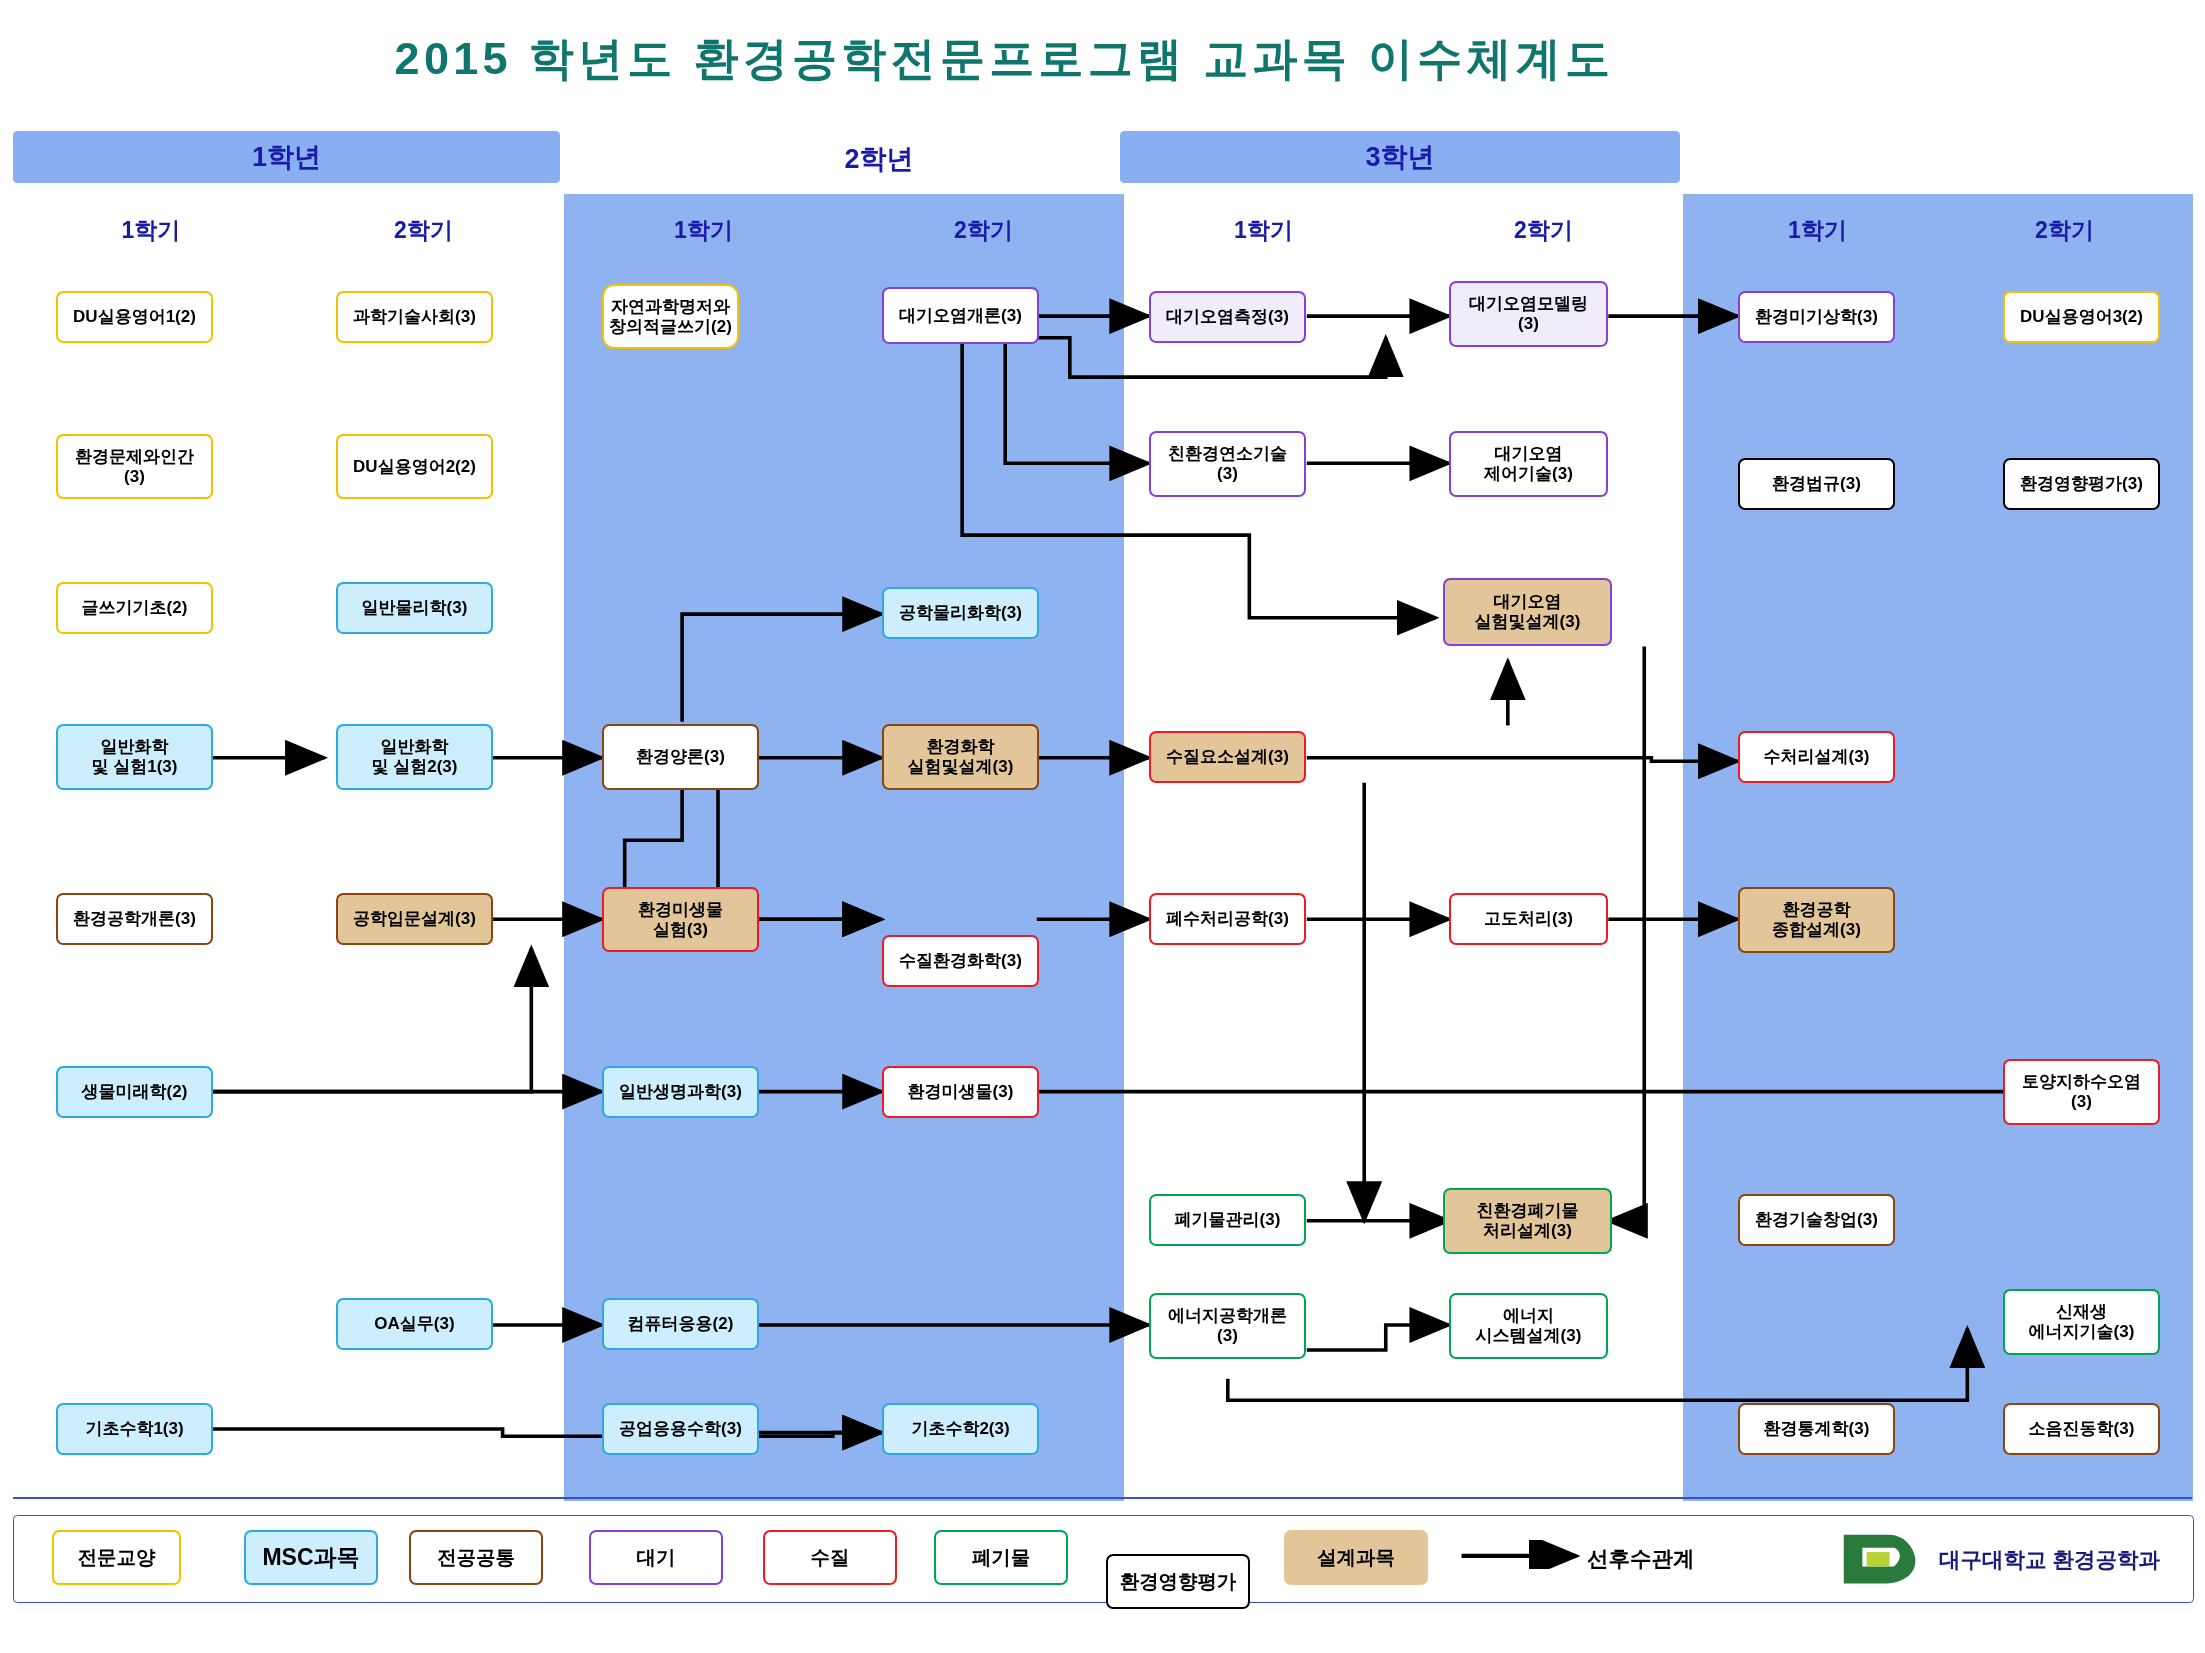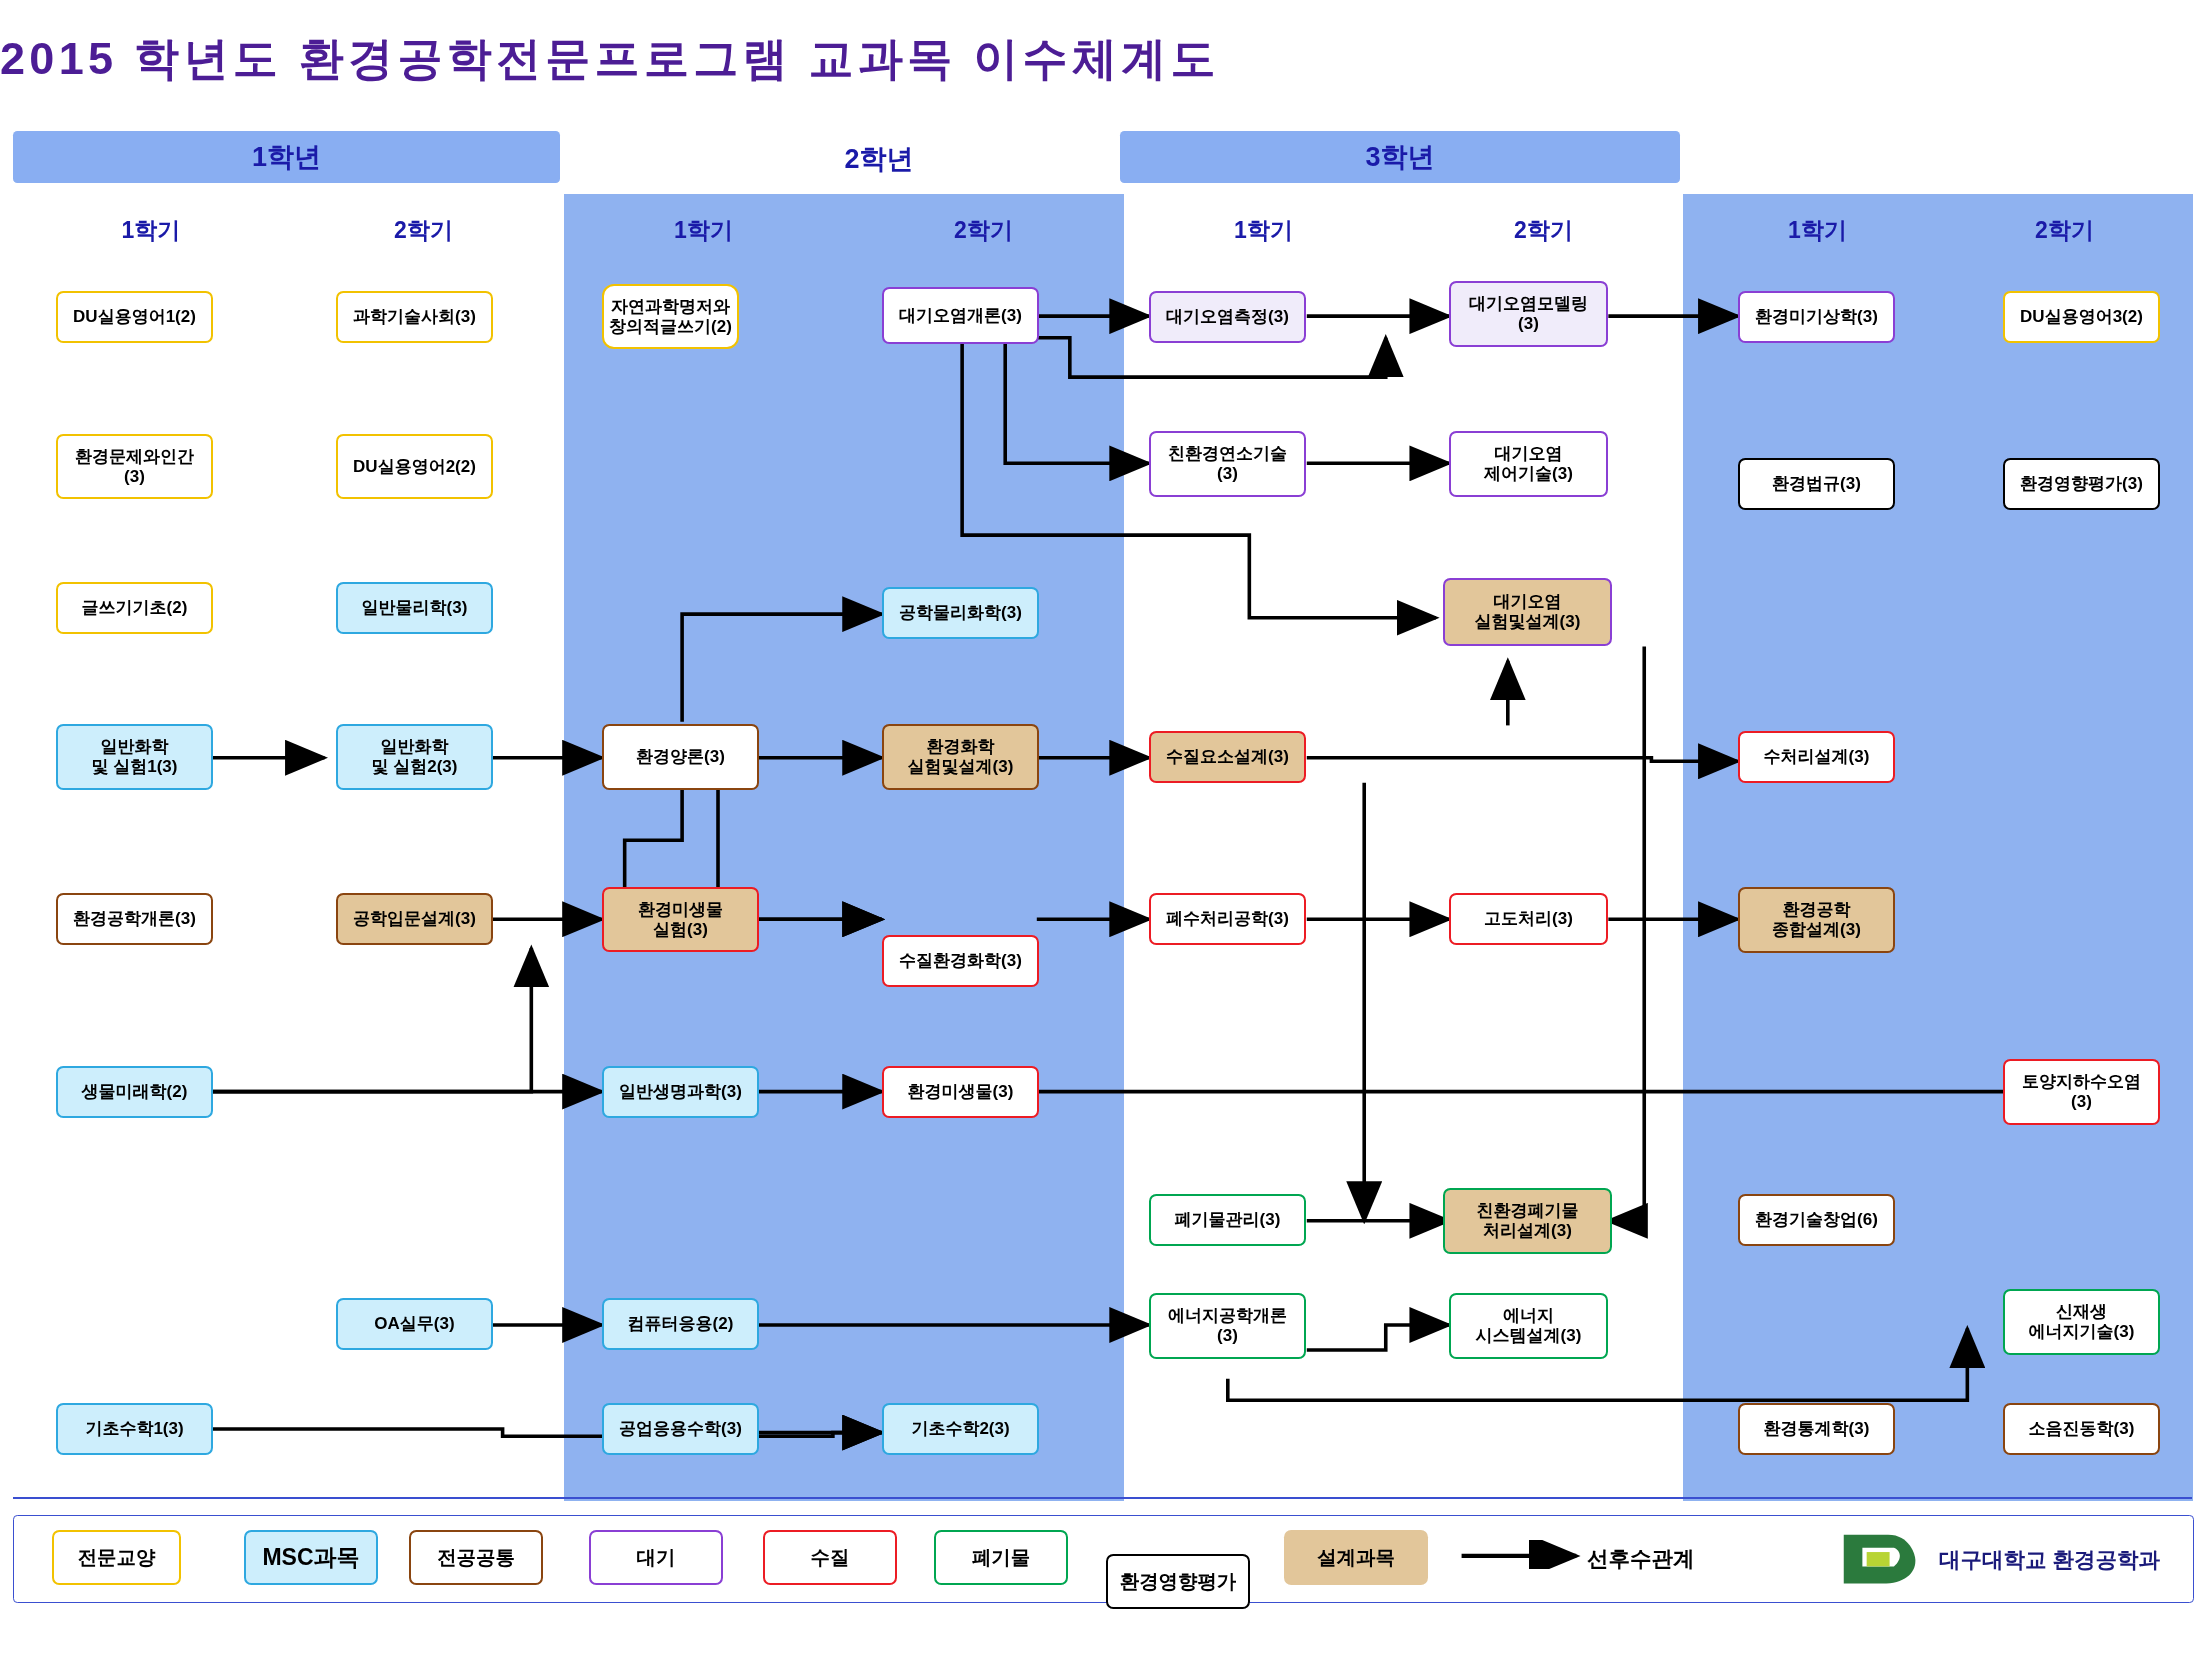--- a/index.html
+++ b/index.html
@@ -8,21 +8,22 @@
     background:#ffffff;
     font-family:"Liberation Sans","DejaVu Sans",sans-serif;
     position:relative;
     overflow:hidden;
   }
   #root{position:relative;width:2205px;height:1654px;}
 
   
   .title{
     position:absolute;left:0;top:29px;width:2009px;
-    font-size:45px;font-weight:bold;color:#4c1d95;
+    text-align:center;
+    font-size:45px;font-weight:bold;color:#0f766e;
     letter-spacing:4.3px;
   }
 
   
   .yearband{
     position:absolute;
     background:#89aef2;
     border-radius:4.3px;
   }
   .yearband .ytext{
@@ -261,21 +262,21 @@
   <div class="course c-design d-waste" style="left:1443px;top:1188px;width:169px;height:66px;">친환경폐기물
 처리설계(3)</div>
   <div class="course c-waste" style="left:1449px;top:1293px;width:159px;height:66px;">에너지
 시스템설계(3)</div>
 
   <div class="course c-air" style="left:1738px;top:291px;width:157px;height:52px;">환경미기상학(3)</div>
   <div class="course c-eia" style="left:1738px;top:434px;width:157px;height:52px;">환경법규(3)</div>
   <div class="course c-water" style="left:1738px;top:731px;width:157px;height:52px;">수처리설계(3)</div>
   <div class="course c-design d-common" style="left:1738px;top:887px;width:157px;height:66px;">환경공학
 종합설계(3)</div>
-  <div class="course c-common" style="left:1738px;top:1194px;width:157px;height:52px;">환경기술창업(6)</div>
+  <div class="course c-common" style="left:1738px;top:1194px;width:157px;height:52px;">환경기술창업(3)</div>
   <div class="course c-common" style="left:1738px;top:1403px;width:157px;height:52px;">환경통계학(3)</div>
 
   <div class="course c-gyoyang" style="left:2003px;top:291px;width:157px;height:52px;">DU실용영어3(2)</div>
   <div class="course c-eia" style="left:2003px;top:434px;width:157px;height:52px;">환경영향평가(3)</div>
   <div class="course c-water" style="left:2003px;top:1059px;width:157px;height:66px;">토양지하수오염
 (3)</div>
   <div class="course c-waste" style="left:2003px;top:1289px;width:157px;height:66px;">신재생
 에너지기술(3)</div>
   <div class="course c-common" style="left:2003px;top:1403px;width:157px;height:52px;">소음진동학(3)</div>
 

